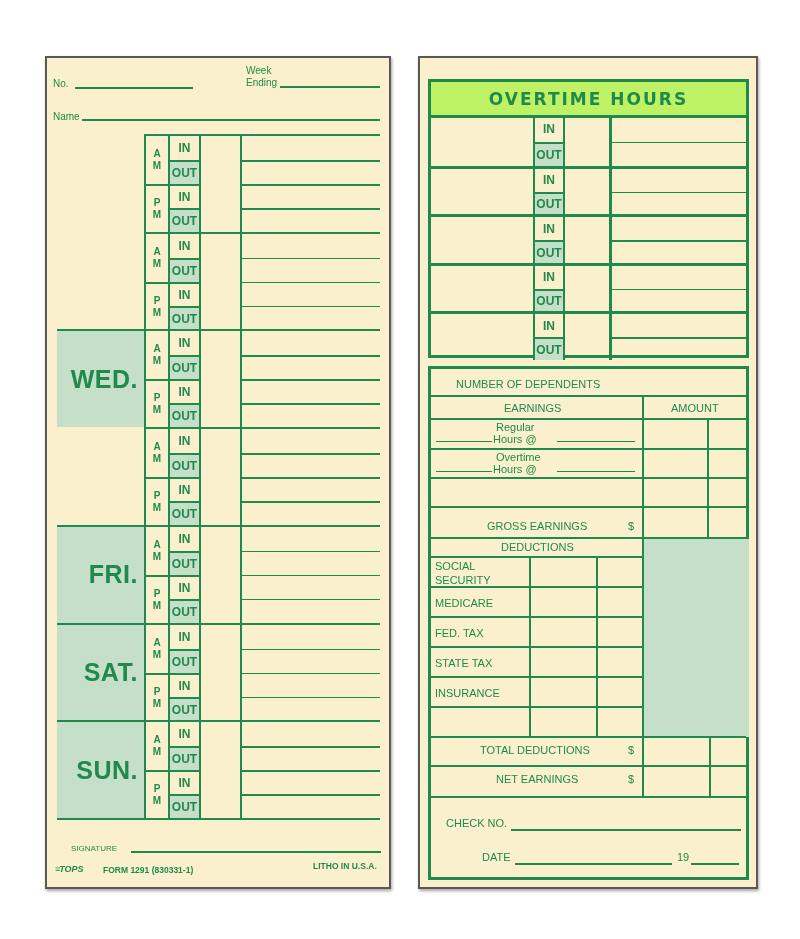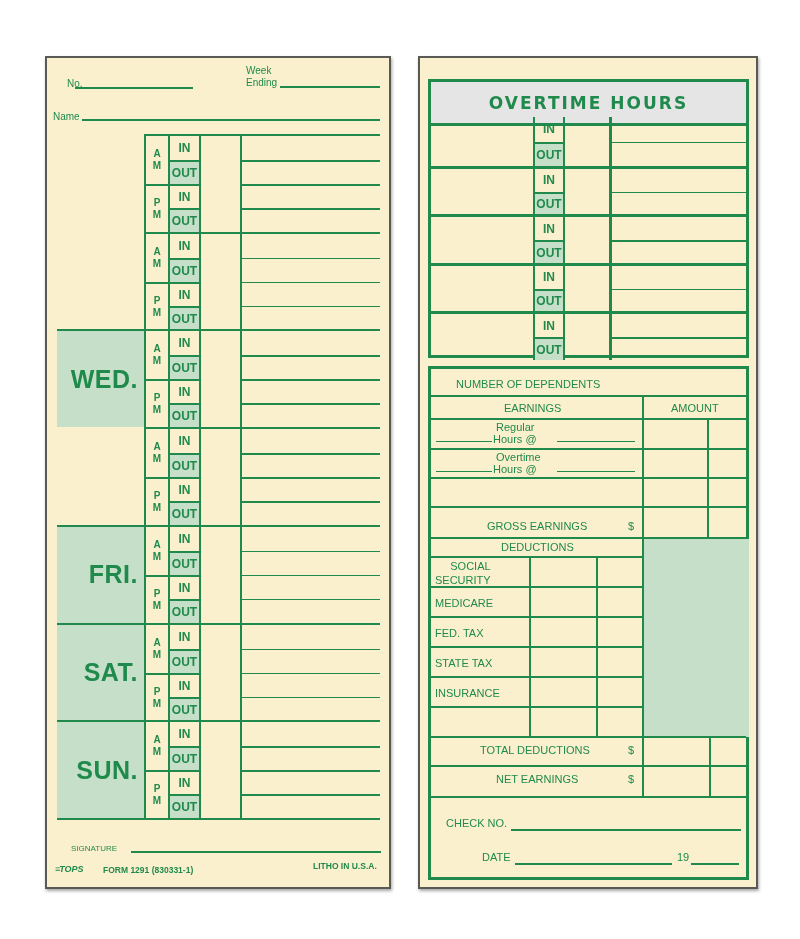--- a/index.html
+++ b/index.html
@@ -42,21 +42,21 @@
   }
   .io.out { background: #c5dfc8; }
   .io.b { border-top: 2px solid #1f8a4c; }
   .blank-col { position: absolute; left: 144px; top: 0; width: 41px; height: 98px; border-top: 2px solid #1f8a4c; border-right: 2px solid #1f8a4c; }
   .lines-col { position: absolute; left: 185px; top: 0; width: 138px; height: 98px; border-top: 2px solid #1f8a4c; }
   .lines-col .tl { position: absolute; left: 0; right: 0; height: 1.5px; background: #1f8a4c; }
 
   
   #ot-table { position: absolute; left: 8px; top: 21px; width: 321px; height: 279px; border: 3px solid #1f8a4c; }
   #ot-header {
-    position: absolute; left: 0; top: 0; right: 0; height: 44px; background: #e5e5e5;
+    position: absolute; left: 0; top: 0; right: 0; height: 36px; background: #bef264;
     border-bottom: 3px solid #1f8a4c;
     display: flex; align-items: center; justify-content: center;
     font-family: "DejaVu Sans", sans-serif; font-weight: bold; font-size: 17px; letter-spacing: 2px; color: #1f8a4c;
   }
   .ot-row { position: absolute; left: 0; width: 315px; height: 49px; }
   .ot-row.bt { border-top: 3px solid #1f8a4c; }
   .ot-io { position: absolute; left: 102px; top: 0; width: 32px; height: 100%; border-left: 2px solid #1f8a4c; border-right: 2px solid #1f8a4c; }
   .ot-io .io { width: 28px; height: 50%; }
   .ot-blank { position: absolute; left: 134px; top: 0; width: 47px; height: 100%; border-right: 3px solid #1f8a4c; }
   .ot-lines { position: absolute; left: 181px; right: 0; top: 0; height: 100%; }
@@ -65,21 +65,21 @@
   #payroll { position: absolute; left: 8px; top: 308px; width: 321px; height: 514px; border: 3px solid #1f8a4c; }
   .pr-line { position: absolute; left: 0; right: 0; height: 2px; background: #1f8a4c; }
   .pr-text { position: absolute; font-size: 11px; color: #1f8a4c; white-space: nowrap; }
   .shade { position: absolute; background: #c5dfc8; }
 </style>
 </head>
 <body>
 
 <div id="left-card" class="card">
 
-  <span class="lbl" style="left:20px;top:20px;">No.</span>
+  <span class="lbl" style="left:6px;top:20px;">No.</span>
   <div class="thin" style="left:28px;top:29px;width:118px;"></div>
   <span class="lbl" style="left:199px;top:7px;">Week</span>
   <span class="lbl" style="left:199px;top:19px;">Ending</span>
   <div class="thin" style="left:233px;top:28px;width:100px;"></div>
   <span class="lbl" style="left:6px;top:53px;">Name</span>
   <div class="thin" style="left:35px;top:61px;width:298px;"></div>
 
   <div id="days">
       <div class="day-row" style="top: 76px;">
       <div class="ampm-col">
@@ -352,21 +352,21 @@
     <div class="pr-line" style="top:168px;"></div>
 
     <div class="shade" style="left:213px;top:170px;width:105px;height:198px;"></div>
     <div class="vline" style="left:211px;top:168px;height:260px;"></div>
     <span class="pr-text" style="left:70px;top:172px;">DEDUCTIONS</span>
     <div class="thin" style="left:0;top:187px;width:212px;"></div>
     <div class="vline" style="left:98px;top:187px;height:181px;width:1.5px;"></div>
     <div class="vline" style="left:165px;top:187px;height:181px;width:1.5px;"></div>
     <div id="deduction-rows">
         <div>
-      <span class="pr-text" style="left:4px;top:190px;line-height:14px;text-align:right;"><span>SOCIAL</span><br><span>SECURITY</span></span>
+      <span class="pr-text" style="left:4px;top:190px;line-height:14px;"><span>SOCIAL</span><br><span>SECURITY</span></span>
       </div>
         <div>
       <span class="pr-text" style="left:4px;top:227px;line-height:14px;"><span>MEDICARE</span><br><span></span></span>
       <div class="thin" style="left:0;top:217px;width:212px;"></div>
         </div>
         <div>
       <span class="pr-text" style="left:4px;top:257px;line-height:14px;"><span>FED. TAX</span><br><span></span></span>
       <div class="thin" style="left:0;top:247px;width:212px;"></div>
         </div>
         <div>

